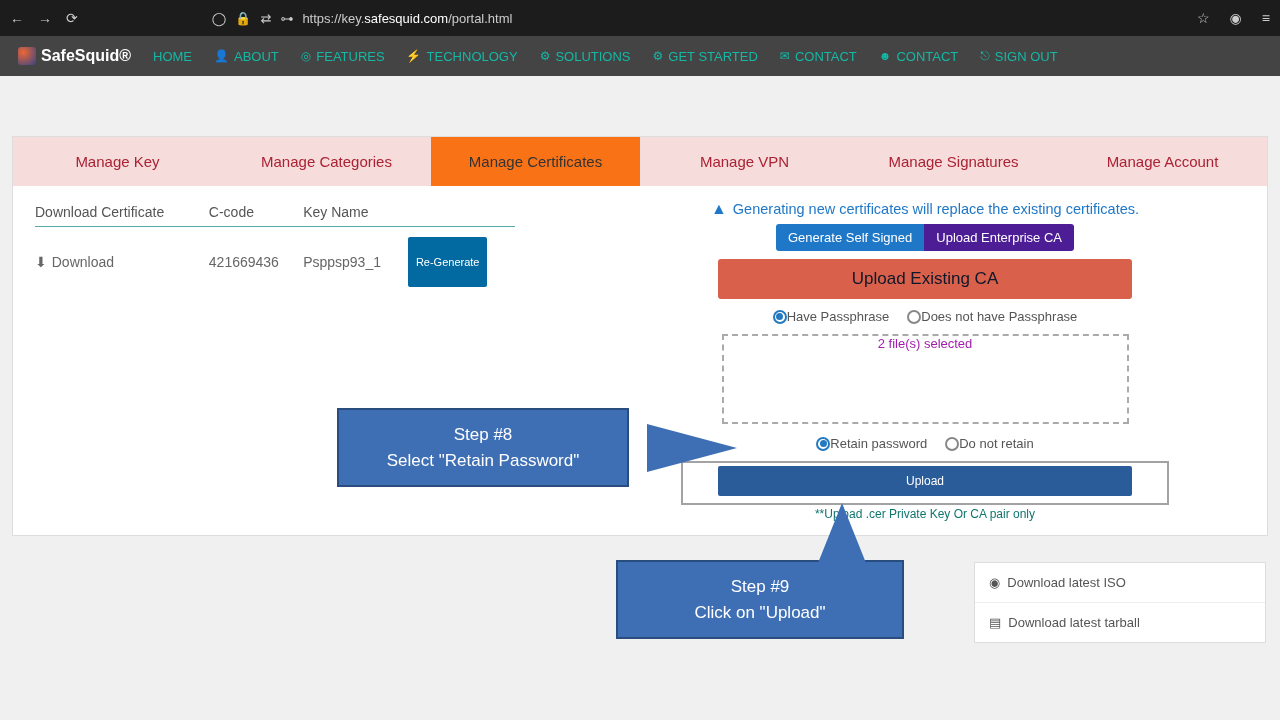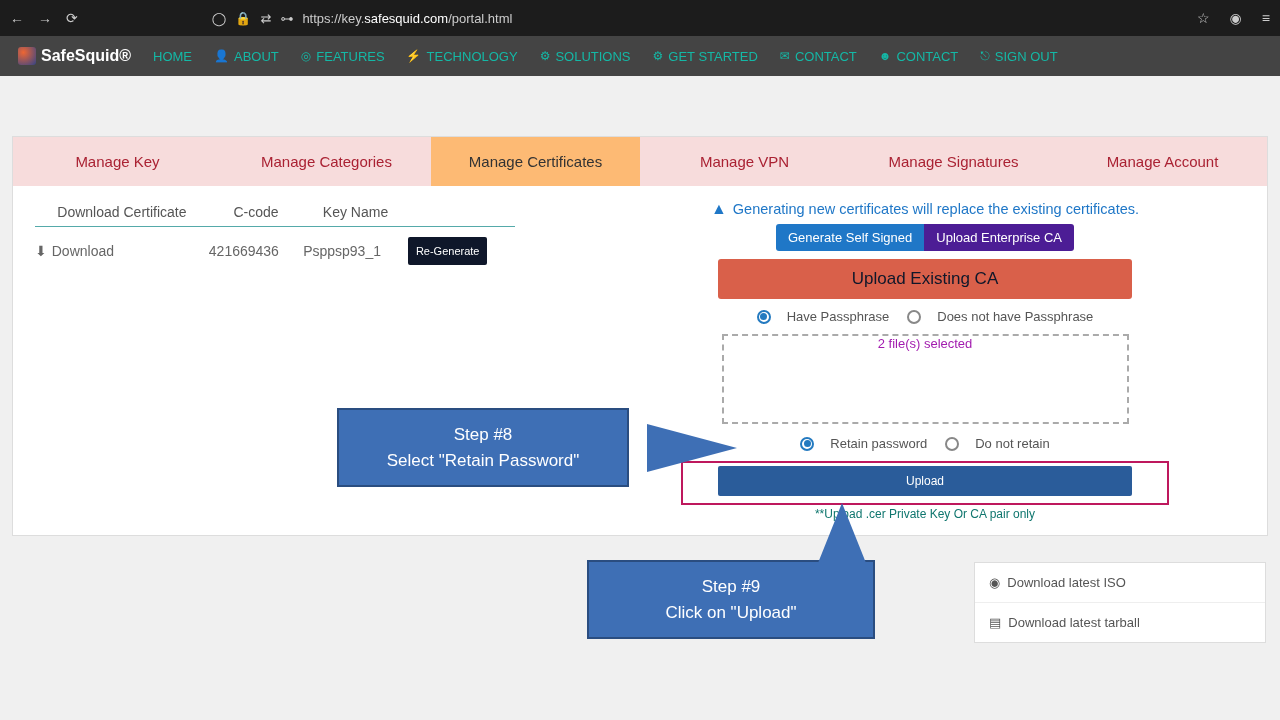--- a/index.html
+++ b/index.html
@@ -14,44 +14,44 @@
 .nav-bar{background:#444;height:40px;display:flex;align-items:center;padding:0 18px;gap:22px}
 .brand{display:flex;align-items:center;gap:5px}
 .brand-logo{width:18px;height:18px;display:inline-block;background:radial-gradient(circle at 30% 30%,#e63,#348);border-radius:3px}
 .brand-text{color:#fff;font-weight:bold;font-size:16px}
 .nav-item{color:#14b8a6;font-size:13px;font-weight:normal;display:flex;align-items:center;gap:5px;cursor:pointer}
 .nav-icon{font-size:12px}
 .content{padding:60px 12px 0 12px}
 .panel{background:#fff;border:1px solid #ddd}
 .tabs{display:flex;background:#f7dcdc;height:49px}
 .tab{flex:1;display:flex;align-items:center;justify-content:center;color:#a23;font-size:15px;cursor:pointer}
-.tab.active{background:#fdba74;color:#333}
+.tab.active{background:#f97316;color:#333}
 .panel-body{display:flex;padding:14px 22px;min-height:320px;position:relative}
 .left-col{width:570px}
 .tbl{width:480px;font-size:13px;color:#555;border-collapse:collapse}
-.tbl th{text-align:center;font-weight:normal;color:#555;border-bottom:1px solid #5aa;padding:4px 0 6px 0;font-size:14px}
+.tbl th{text-align:left;font-weight:normal;color:#555;border-bottom:1px solid #5aa;padding:4px 0 6px 0;font-size:14px}
 .tbl td{padding:10px 0 6px 0;color:#666;font-size:14px}
 .dl-icon{margin-right:5px;color:#666}
-.regen-btn{background:#0f172a;color:#fff;border:none;padding:8px 8px;font-size:11px;border-radius:2px;cursor:pointer}
+.regen-btn{background:#0369a1;color:#fff;border:none;padding:19px 8px;font-size:11px;border-radius:2px;cursor:pointer}
 .right-col{flex:1;text-align:center;padding-top:0}
 .warn-line{color:#1f77c7;font-size:14.5px;display:flex;align-items:center;justify-content:center;gap:6px;margin-bottom:6px;font-weight:500}
 .warn-tri{color:#1f77c7;font-size:16px}
 .btn-row{display:flex;justify-content:center;margin-bottom:8px}
 .tab-btn{color:#fff;font-size:13px;padding:6px 12px;cursor:pointer;border:none}
 .tab-btn.left{background:#1f77c7;border-radius:3px 0 0 3px}
 .tab-btn.right{background:#4c1d95;border-radius:0 3px 3px 0}
 .orange-btn{background:#d9604a;color:#0f172a;font-size:17px;padding:10px 0;border:none;border-radius:3px;width:414px;margin:0 auto 10px;display:block;cursor:pointer}
 .radio-row{display:flex;justify-content:center;gap:18px;font-size:13px;color:#555;margin-bottom:10px;align-items:center}
-.radio-row label{display:flex;align-items:center;gap:16px;cursor:pointer}
+.radio-row label{display:flex;align-items:center;gap:0;cursor:pointer}
 .radio-dot{width:14px;height:14px;border:2px solid #247ac0;border-radius:50%;display:inline-flex;align-items:center;justify-content:center}
 .radio-dot.checked::after{content:"";width:7px;height:7px;background:#247ac0;border-radius:50%}
 .radio-dot.unchecked{border-color:#888}
 .drop-zone{border:2px dashed #aaa;width:407px;height:90px;margin:0 auto 12px;display:flex;align-items:flex-start;justify-content:center;color:#a21caf;font-size:13px}
 .upload-btn{background:#2a5c9a;color:#fff;font-size:12px;padding:8px 0;border:none;width:414px;margin:0 auto 4px;display:block;cursor:pointer;border-radius:2px}
-.upload-outline{border:2px solid #be185d;padding:3px;width:488px;margin:0 auto 2px}
+.upload-outline{border:2px solid #a3a3a3;padding:3px;width:488px;margin:0 auto 2px}
 .foot-note{color:#0f766e;font-size:12px}
 .callout{position:absolute;background:#3e6fb5;color:#fff;border:2px solid #2a4d80;padding:12px 22px;text-align:center;font-size:17px;line-height:1.5}
 .callout .ln1{font-size:17px}
 .callout .ln2{font-size:17px}
 .arrow{position:absolute;width:0;height:0}
 .arrow.r{border-top:24px solid transparent;border-bottom:24px solid transparent;border-left:90px solid #3e6fb5}
 .arrow.u{border-left:24px solid transparent;border-right:24px solid transparent;border-bottom:60px solid #3e6fb5}
 .dl-box{position:absolute;right:14px;top:562px;width:292px;background:#fff;border:1px solid #ddd;font-size:13px;color:#555}
 .dl-box div{padding:12px 14px;display:flex;align-items:center;gap:7px;cursor:pointer}
 .dl-box div:first-child{border-bottom:1px solid #eee}
@@ -187,21 +187,21 @@
     </div>
   </div>
 </div>
 
 <div class="callout" style="left:337px;top:408px;width:292px">
   <div class="ln1">Step #8</div>
   <div class="ln2">Select "Retain Password"</div>
 </div>
 <div class="arrow r" style="left:647px;top:424px"></div>
 
-<div class="callout" style="left:587px;top:560px;width:288px">
+<div class="callout" style="left:616px;top:560px;width:288px">
   <div class="ln1">Step #9</div>
   <div class="ln2">Click on "Upload"</div>
 </div>
 <div class="arrow u" style="left:818px;top:503px"></div>
 
 <div class="dl-box">
   <div>
       <span>◉</span>
       <span>Download latest ISO</span>
     </div>

